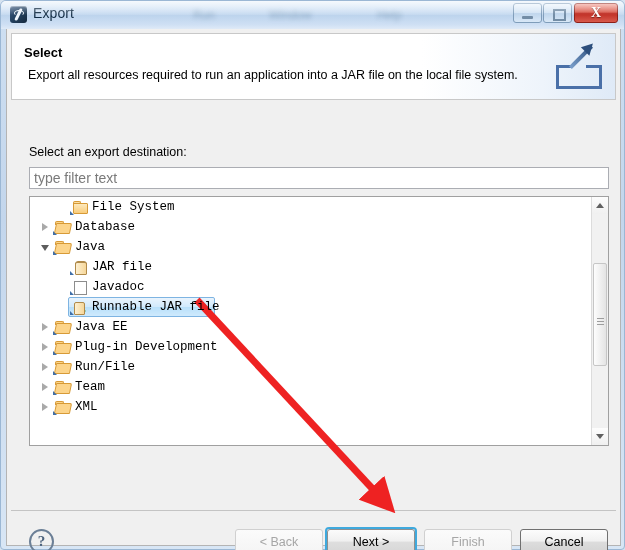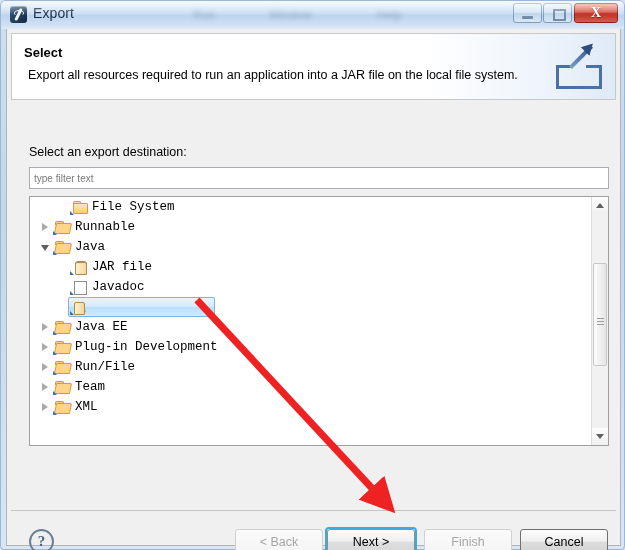--- a/index.html
+++ b/index.html
@@ -233,21 +233,21 @@
     color: #000;
   }
 
   #filter-input {
     position: absolute;
     left: 22px; top: 138px;
     width: 580px; height: 22px;
     border: 1px solid #abadb3;
     background: #fff;
     font-family: "Liberation Sans", sans-serif;
-    font-size: 10px;
+    font-size: 14px;
     color: #000;
     padding: 0 4px;
     outline: none;
   }
   #filter-input::placeholder { color: #7a7a7a; opacity: 1; }
 
   
   #tree-panel {
     position: absolute;
     left: 22px; top: 167px;
@@ -613,21 +613,21 @@
             </span>
             <span class="tree-label">File System</span>
           </div>
           <div class="row">
             <div class="twisty" style="left: 9px;">
               <div class="tri-hollow"></div>
             </div>
             <span class="ico ico-folder-open linked" style="margin-left: 25px;">
               <span class="link-mark"></span>
             </span>
-            <span class="tree-label">Runnable</span>
+            <span class="tree-label">Database</span>
           </div>
           <div class="row">
             <div class="twisty" style="left: 9px;">
               <div class="tri-open"></div>
             </div>
             <span class="ico ico-folder-open linked" style="margin-left: 25px;">
               <span class="link-mark"></span>
             </span>
             <span class="tree-label">Java</span>
           </div>
@@ -641,20 +641,21 @@
             <span class="ico ico-javadoc linked" style="margin-left: 42px;">
               <span class="link-mark"></span>
             </span>
             <span class="tree-label">Javadoc</span>
           </div>
           <div class="row selected">
             <div class="sel-box" style="left: 38px; width: 147.3px;"></div>
             <span class="ico ico-runjar linked" style="margin-left: 42px;">
               <span class="link-mark"></span>
             </span>
+            <span class="tree-label">Runnable JAR file</span>
           </div>
           <div class="row">
             <div class="twisty" style="left: 9px;">
               <div class="tri-hollow"></div>
             </div>
             <span class="ico ico-folder-open linked" style="margin-left: 25px;">
               <span class="link-mark"></span>
             </span>
             <span class="tree-label">Java EE</span>
           </div>

